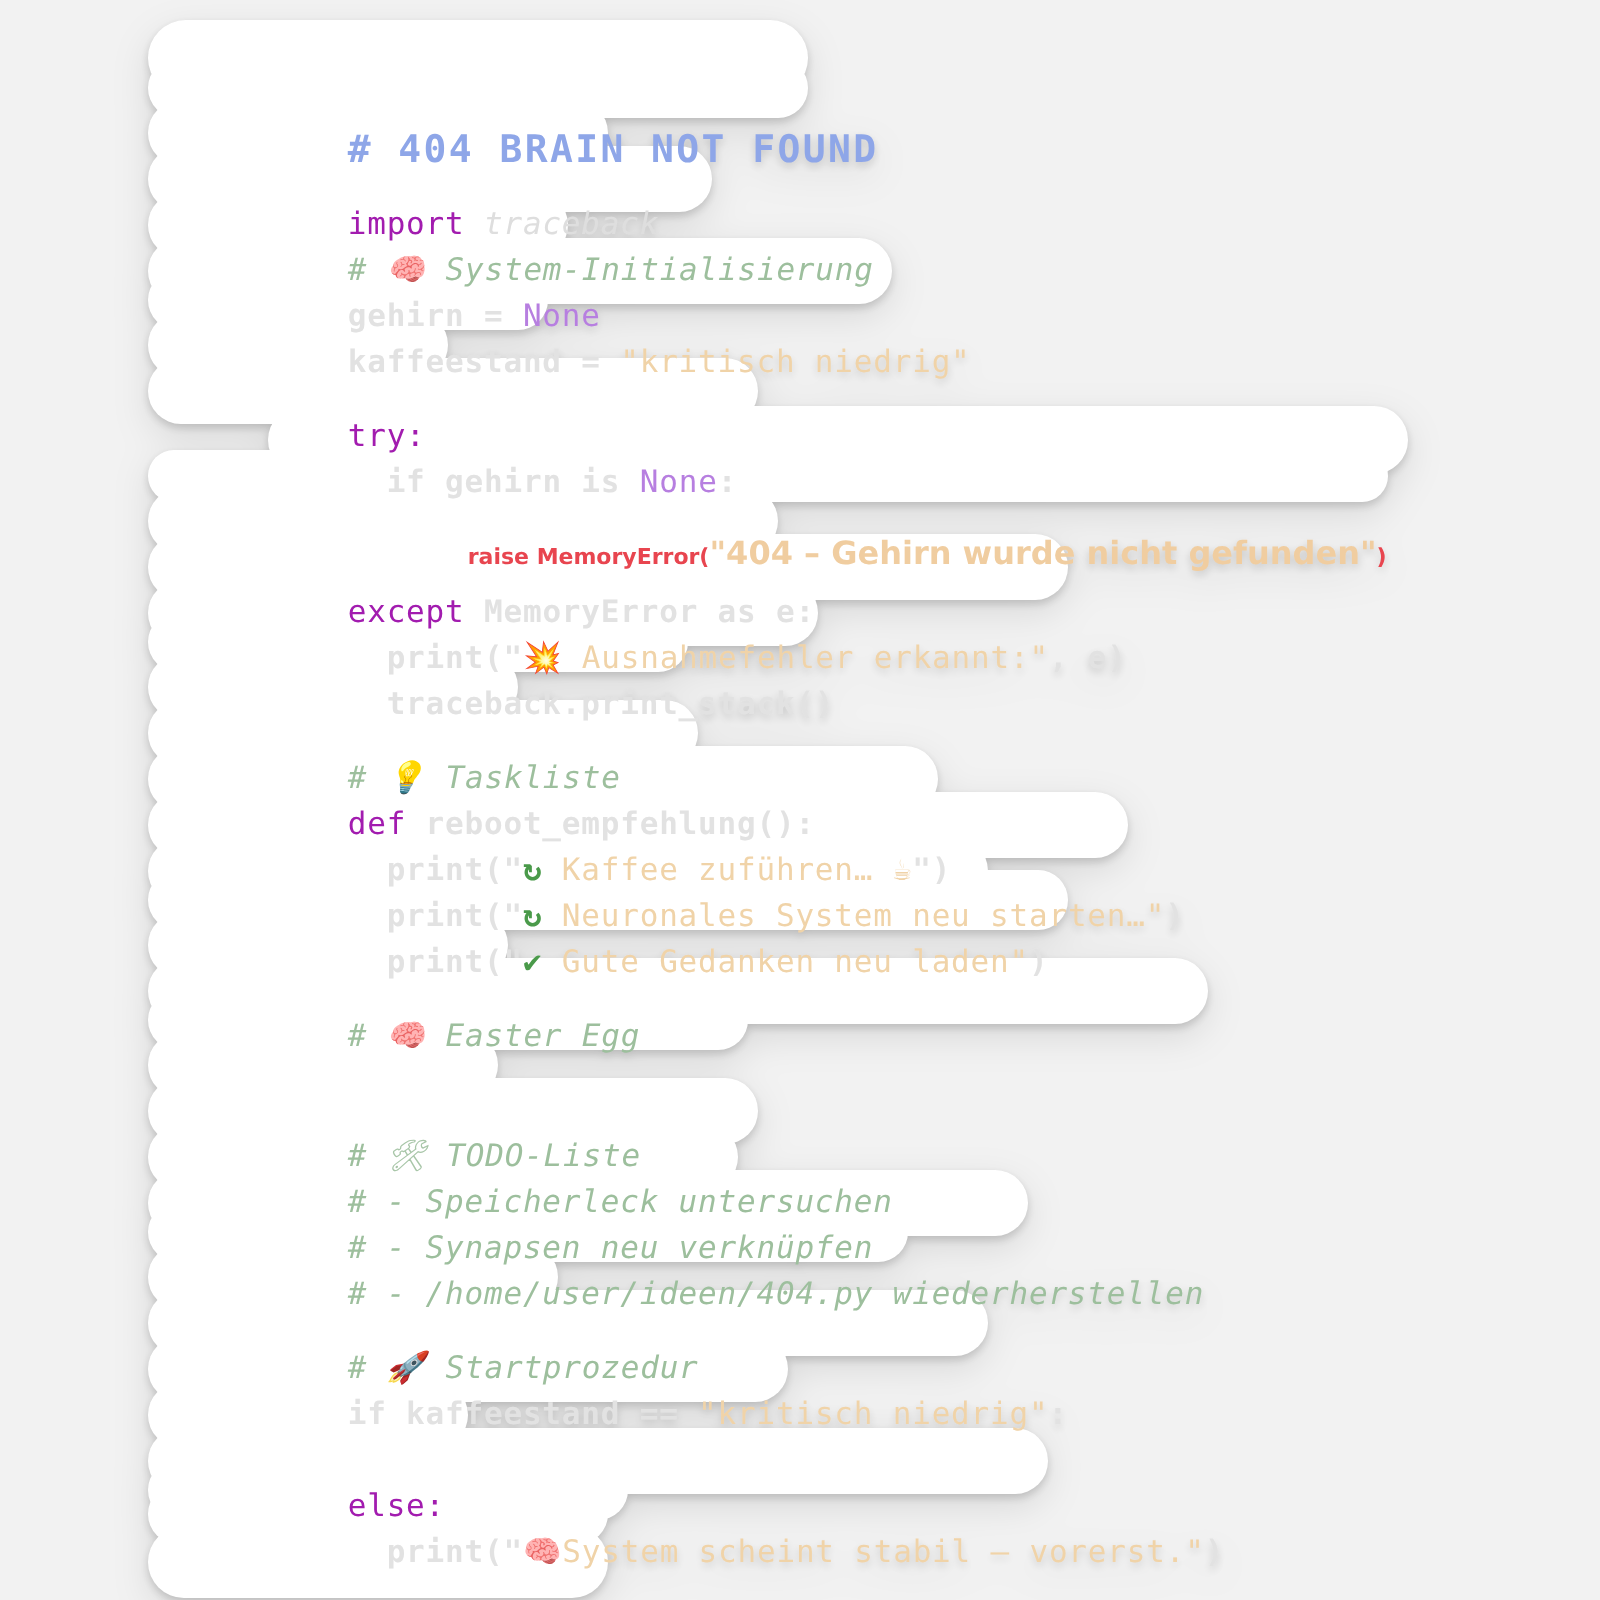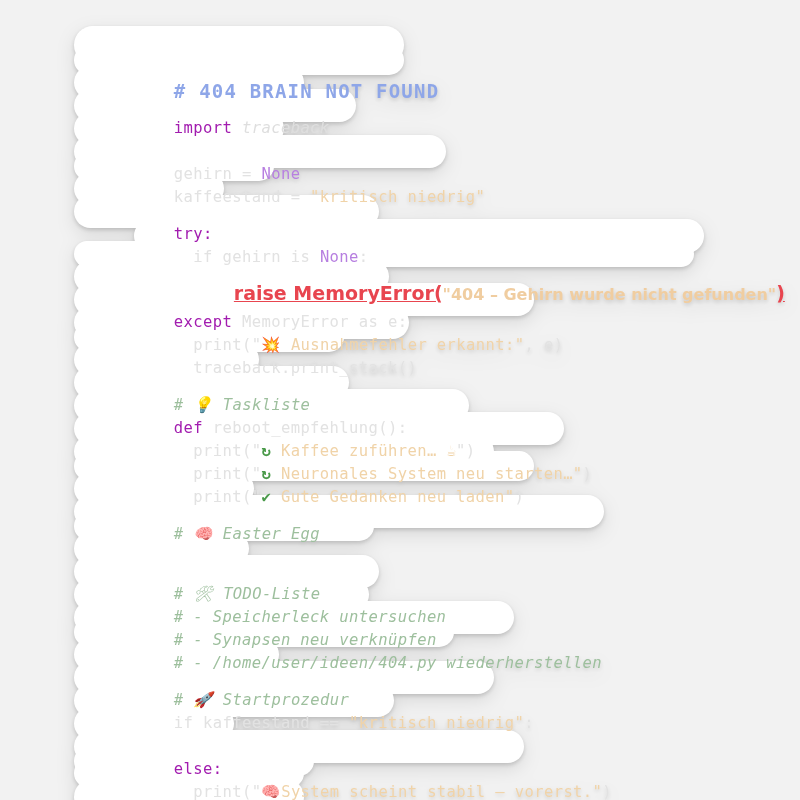--- a/index.html
+++ b/index.html
@@ -11,21 +11,20 @@
   }
   body {
     background: #f2f2f2;
     font-family: "DejaVu Sans Mono", monospace;
   }
 
   #sticker {
     position: relative;
     width: 800px;
     height: 600px;
-    margin-top: 16px;
   }
 
   
   .blob {
     position: absolute;
     left: 0;
     top: 0;
     width: 800px;
     height: 800px;
     filter: drop-shadow(0 2px 2px rgba(0,0,0,0.16)) drop-shadow(0 6px 9px rgba(0,0,0,0.10));
@@ -65,25 +64,25 @@
     z-index: 1;
   }
 
   
   .line.blank { height: 14px; line-height: 14px; }
 
   
   .t-title   { color: #8ea6e8; font-weight: 700; font-size: 19px; letter-spacing: 1.2px; }
   .t-kw      { color: #a21caf; }
   .t-plain   { color: #dedede; font-style: italic; }
-  .t-dim     { color: #e2e2e2; }
+  .t-dim     { color: #e2e2e2; font-weight: bold; }
   .t-none    { color: #b77fe0; }
   .t-str     { color: #f0d3a8; }
   .t-cmt     { color: #9dbf9d; font-style: italic; font-family: "DejaVu Sans Mono", monospace; }
-  .t-err     { color: #e8454f; font-weight: 700; font-family: "DejaVu Sans", sans-serif; font-size: 19px; letter-spacing: 0; text-decoration: underline; }
+  .t-err     { color: #e8454f; font-weight: 700; font-family: "DejaVu Sans", sans-serif; font-size: 11px; letter-spacing: 0; }
   .t-errstr  { color: #f0cda0; font-weight: 700; font-family: "DejaVu Sans", sans-serif; font-size: 16px; letter-spacing: 0; }
   .t-emoji-g { color: #a8c6a8; }
   .t-emoji-o { color: #f0d3a8; }
   .t-check   { color: #4a9a4a; font-weight: 700; }
   .t-reload  { color: #4a9a4a; font-weight: 700; }
 </style>
 </head>
 <body style="background: rgb(242, 242, 242);">
 
 <div id="sticker">
@@ -99,20 +98,21 @@
         <span class="pill" style="width:330px;top:-12px;height:30px;"></span>
       </div>
 
       <div class="line">
         <span class="pill" style="width:230px;"></span>
         <span class="txt"><span class="t-kw">import</span><span class="t-plain"> traceback</span></span>
       </div>
 
       <div class="line">
         <span class="pill" style="width:282px;"></span>
+        <span class="txt t-cmt"><span># </span><span class="t-emoji-g">🧠</span><span> System-Initialisierung</span></span>
       </div>
 
       <div class="line">
         <span class="pill" style="width:210px;"></span>
         <span class="txt"><span class="t-dim">gehirn = </span><span class="t-none">None</span></span>
       </div>
 
       <div class="line">
         <span class="pill" style="width:372px;"></span>
         <span class="txt"><span class="t-dim">kaffeestand = </span><span class="t-str">"kritisch niedrig"</span></span>

